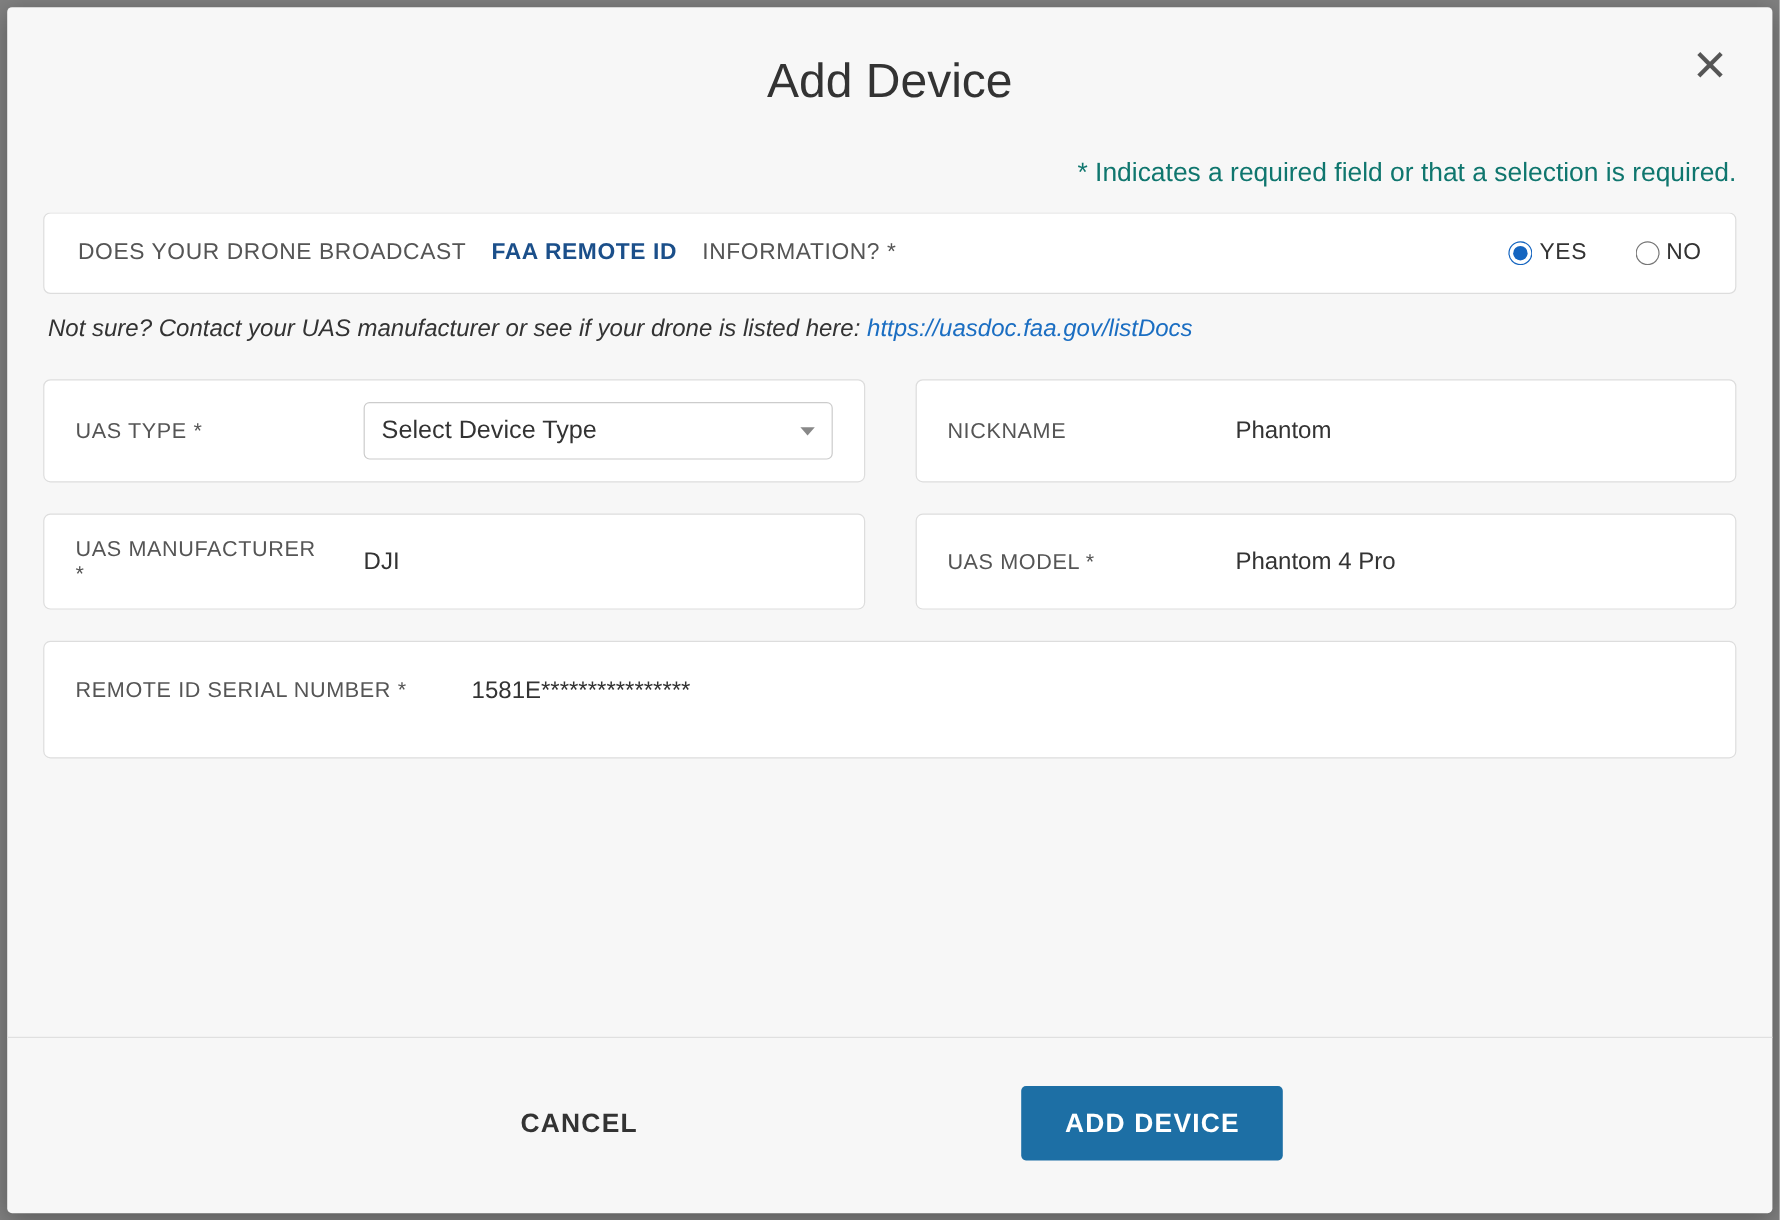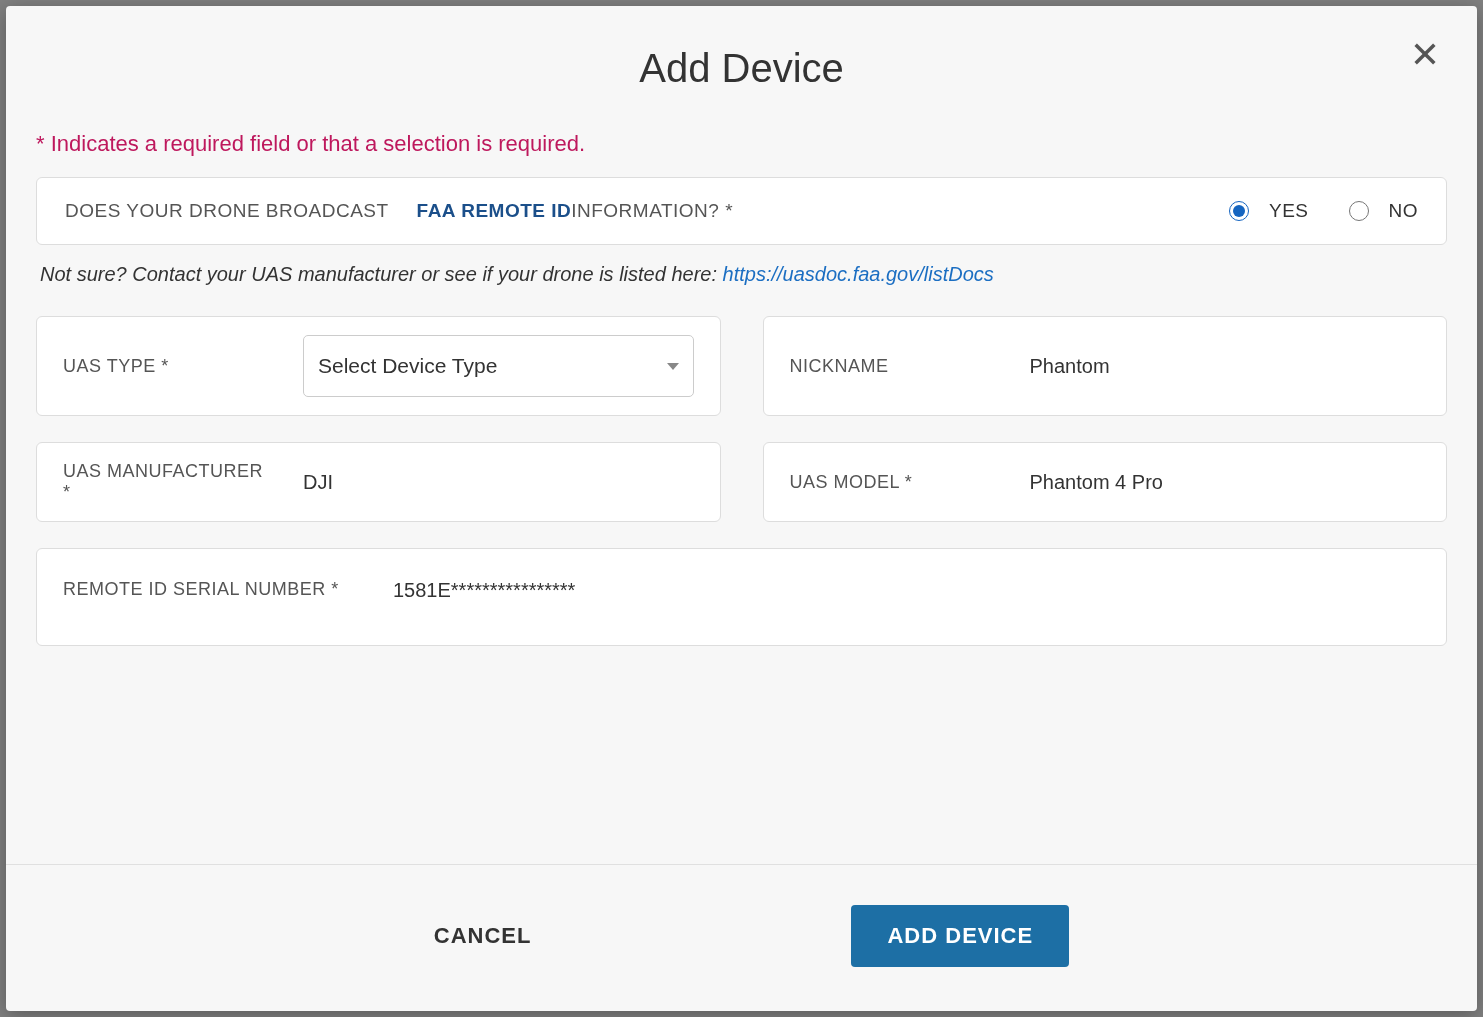--- a/index.html
+++ b/index.html
@@ -32,46 +32,46 @@
     }
     .close-btn {
       position: absolute;
       top: 30px; right: 34px;
       width: 36px; height: 36px;
       cursor: pointer;
       display: flex; align-items: center; justify-content: center;
     }
     .close-btn svg { width: 28px; height: 28px; stroke: #555; stroke-width: 3; }
     .required-note {
-      text-align: left;
+      text-align: right;
       font-size: 22px;
-      color: #be185d;
+      color: #0f766e;
       padding: 30px 30px 20px;
     }
     .content {
       padding: 0 30px 20px;
       flex: 1;
       overflow-y: auto;
     }
     .question-box {
       background: #fff;
       border: 1px solid #ddd;
       border-radius: 6px;
       padding: 22px 28px;
       display: flex;
       align-items: center;
       justify-content: space-between;
       font-size: 19px;
       color: #555;
       letter-spacing: .5px;
     }
-    .question-text { display: flex; gap: 0; flex-wrap: wrap; }
-    .faa-link { color: #1b4f8a; font-weight: 700; margin-left: 28px; }
+    .question-text { display: flex; gap: 21px; flex-wrap: wrap; }
+    .faa-link { color: #1b4f8a; font-weight: 700; }
     .radio-group { display: flex; gap: 40px; align-items: center; }
-    .radio-item { display: flex; align-items: center; gap: 20px; cursor: pointer; }
+    .radio-item { display: flex; align-items: center; gap: 6px; cursor: pointer; }
     .radio-item input[type="radio"] {
       width: 20px; height: 20px;
       accent-color: #1565c0;
       cursor: pointer;
     }
     .radio-label { font-size: 19px; color: #333; letter-spacing: .5px; }
     .help-note {
       font-style: italic;
       font-size: 20px;
       color: #333;
@@ -100,21 +100,21 @@
       font-size: 18px;
       color: #555;
       letter-spacing: .5px;
       flex: 0 0 210px;
     }
     .full .field-label { flex: 0 0 300px; }
     .field-control { flex: 1; }
     .select-wrap {
       border: 1px solid #ccc;
       border-radius: 5px;
-      height: 62px;
+      height: 48px;
       display: flex;
       align-items: center;
       padding: 0 14px;
       justify-content: space-between;
       cursor: pointer;
       background: #fff;
     }
     .select-wrap .sel-text { font-size: 21px; color: #333; }
     .select-wrap .caret {
       width: 0; height: 0;

